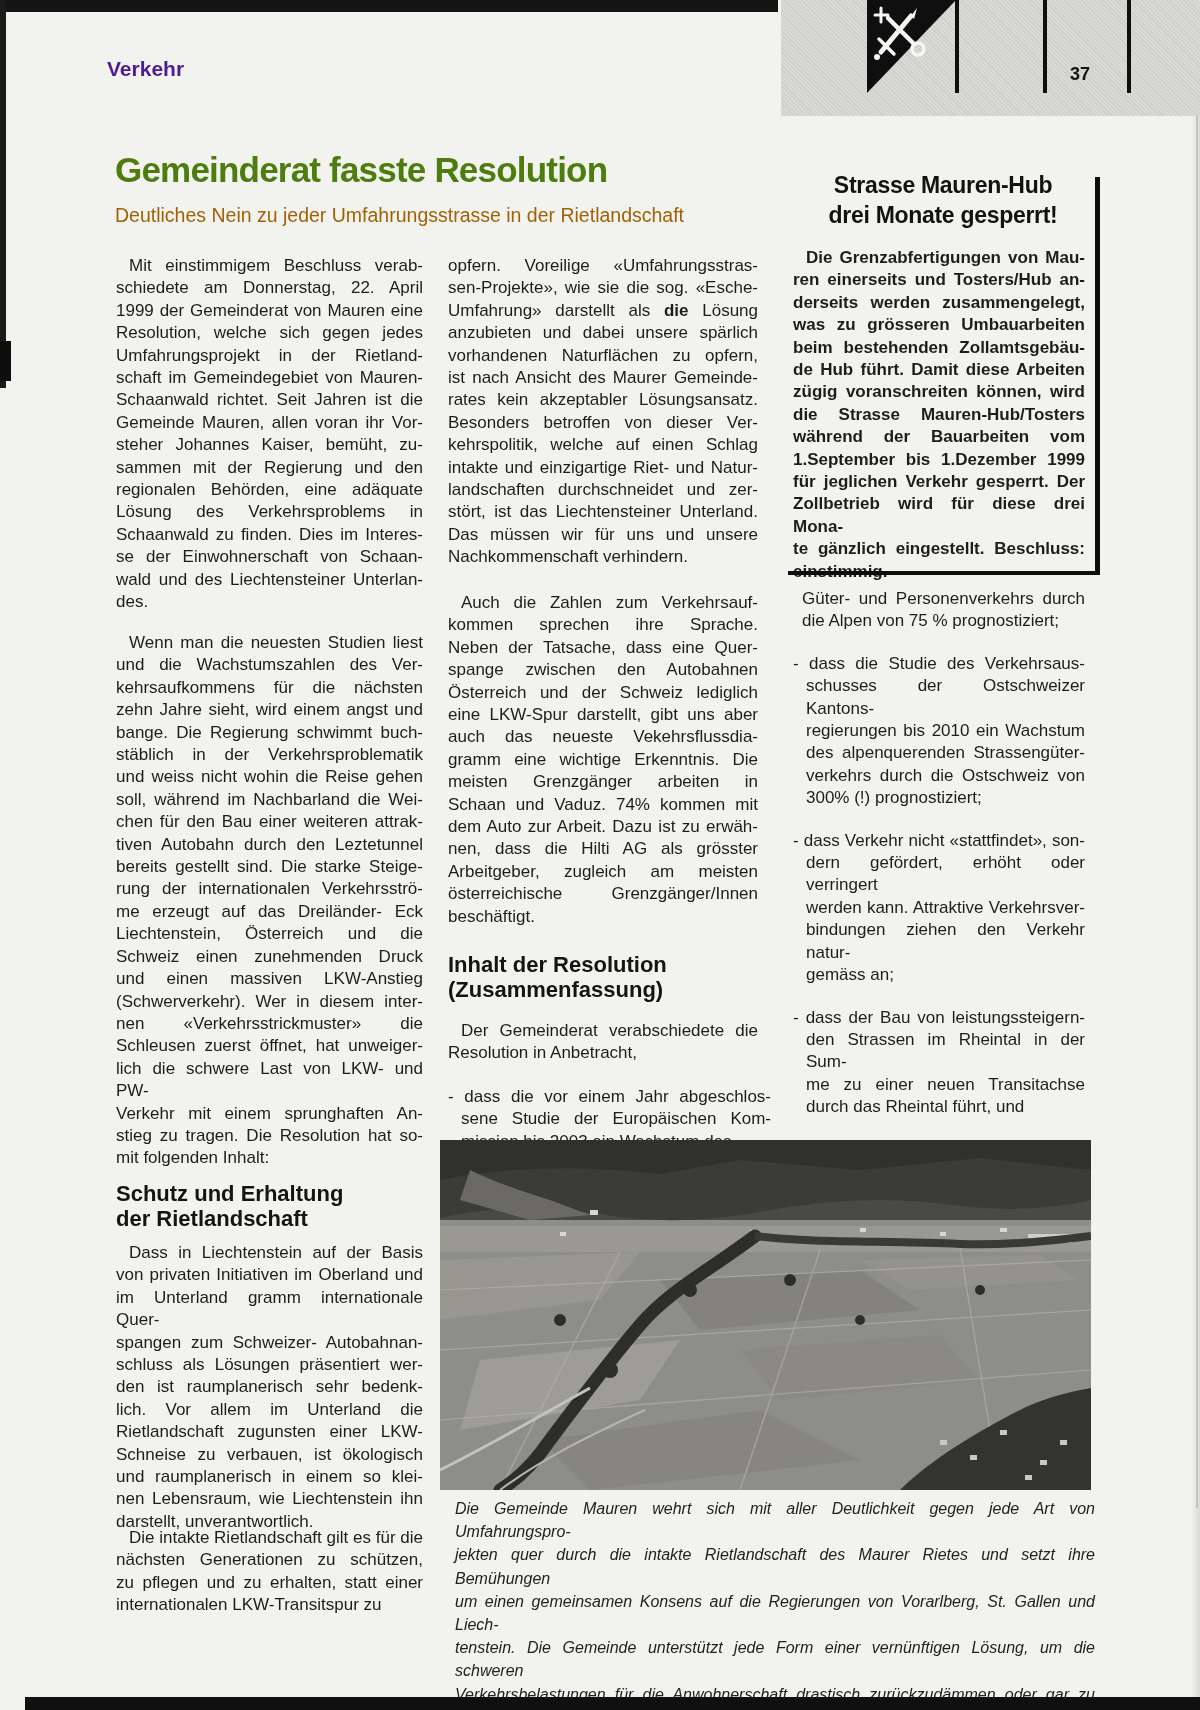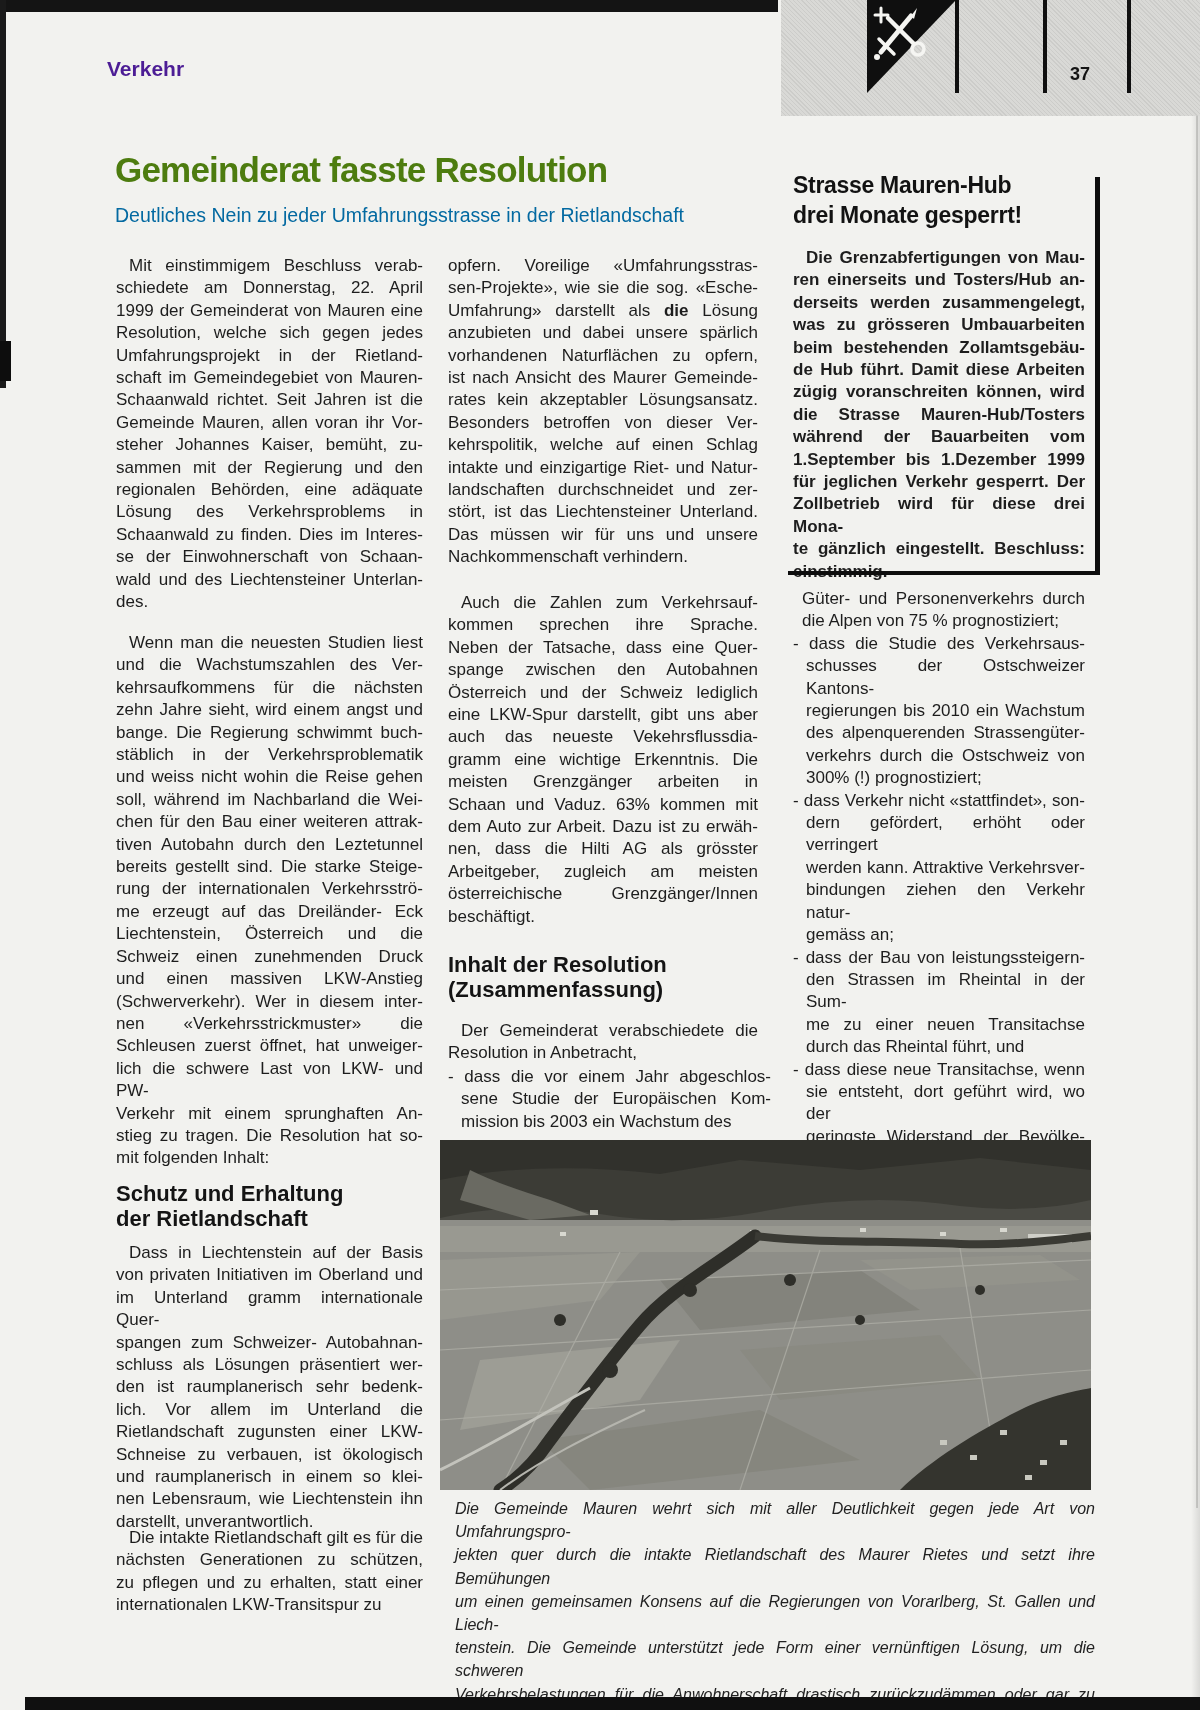--- a/index.html
+++ b/index.html
@@ -10,35 +10,35 @@
   .topbar{left:0;top:0;width:778px;height:12px;background:#141414;}
   .leftedge{left:0;top:0;width:6px;height:388px;background:#1a1a1a;}
   .leftblob{left:0;top:341px;width:11px;height:40px;background:#0d0d0d;}
   .band{left:781px;top:0;width:419px;height:116px;background:#d9d9d6;
         background-image:repeating-linear-gradient(45deg,rgba(0,0,0,0.06) 0 1px,transparent 1px 3px);}
   .band .vline{position:absolute;top:0;width:4px;height:93px;background:#0f0f0f;}
   .crest{position:absolute;left:86px;top:0;width:89px;height:93px;}
   .pagenum{position:absolute;left:289px;top:64px;font-size:18px;font-weight:bold;color:#141414;}
   .section-label{left:107px;top:57px;font-size:21px;font-weight:bold;color:#4c1d95;}
   .headline{left:115px;top:150px;font-size:35px;font-weight:bold;letter-spacing:-0.8px;color:#4d7c0f;}
-  .subhead{left:115px;top:204px;font-size:19.5px;color:#0369a1;}
+  .subhead{left:115px;top:204px;font-size:19.5px;color:#a16207;}
   
   .boxtitle{left:793px;top:170px;width:300px;font-size:23px;line-height:30px;font-weight:bold;
-            letter-spacing:-0.3px;color:#121212;}
+            letter-spacing:-0.3px;color:#121212;text-align:center;}
   .vrule{left:1095px;top:177px;width:5px;height:398px;background:#0d0d0d;}
   .hrule{left:788px;top:571px;width:312px;height:4px;background:#0d0d0d;}
   
   .body-text{font-size:17px;line-height:22.4px;}
   .boldtext{font-weight:bold;}
   .tline{text-align:justify;text-align-last:justify;}
   .tline.last{text-align-last:left;}
   .indent .tline.first{text-indent:13px;}
   .hangcont{padding-left:9px;}
   .bullet{padding-left:13px;}
-  .bullet .tline.first{text-indent:-13px;}
+  .bullet .tline.first{text-indent:-13px;margin-top:20px;}
   .lastright .tline.last{text-align-last:right;}
   .heading{font-size:22px;line-height:25px;font-weight:bold;color:#141414;}
   .heading .tline{text-align:left;text-align-last:left;}
   
   .photo{left:440px;top:1140px;width:651px;height:350px;}
   .caption{left:455px;top:1497px;width:640px;font-size:16px;line-height:23.2px;font-style:italic;color:#222;}
   .bottombar{left:25px;top:1697px;width:1175px;height:13px;background:#101010;}
   .rightshade{left:1191px;top:0;width:9px;height:1710px;
               background:linear-gradient(90deg,rgba(0,0,0,0) 0%,rgba(0,0,0,0.10) 100%);}
   .rightline{left:1196px;top:88px;width:2px;height:1420px;background:rgba(0,0,0,0.14);}
@@ -190,21 +190,21 @@
   <div class="abs body-text indent" style="left:448px;top:592px;width:310px">
       <div class="tline first"><span>Auch die Zahlen zum Verkehrsauf-</span></div>
       <div class="tline"><span>kommen sprechen ihre Sprache.</span></div>
       <div class="tline"><span>Neben der Tatsache, dass eine Quer-</span></div>
       <div class="tline"><span>spange zwischen den Autobahnen</span></div>
       <div class="tline"><span>Österreich und der Schweiz lediglich</span></div>
       <div class="tline"><span>eine LKW-Spur darstellt, gibt uns aber</span></div>
       <div class="tline"><span>auch das neueste Vekehrsflussdia-</span></div>
       <div class="tline"><span>gramm eine wichtige Erkenntnis. Die</span></div>
       <div class="tline"><span>meisten Grenzgänger arbeiten in</span></div>
-      <div class="tline"><span>Schaan und Vaduz. 63% kommen mit</span></div>
+      <div class="tline"><span>Schaan und Vaduz. 74% kommen mit</span></div>
       <div class="tline"><span>dem Auto zur Arbeit. Dazu ist zu erwäh-</span></div>
       <div class="tline"><span>nen, dass die Hilti AG als grösster</span></div>
       <div class="tline"><span>Arbeitgeber, zugleich am meisten</span></div>
       <div class="tline"><span>österreichische Grenzgänger/Innen</span></div>
       <div class="tline last"><span>beschäftigt.</span></div>
     </div>
   <div class="abs heading" style="left:448px;top:952px;width:310px">
       <div class="tline first"><span>Inhalt der Resolution</span></div>
       <div class="tline last"><span>(Zusammenfassung)</span></div>
     </div>

